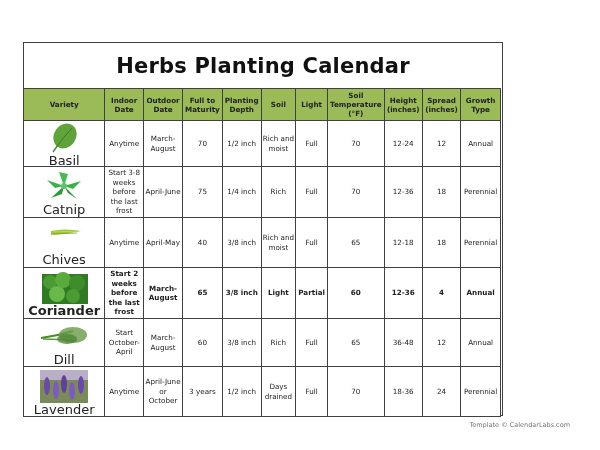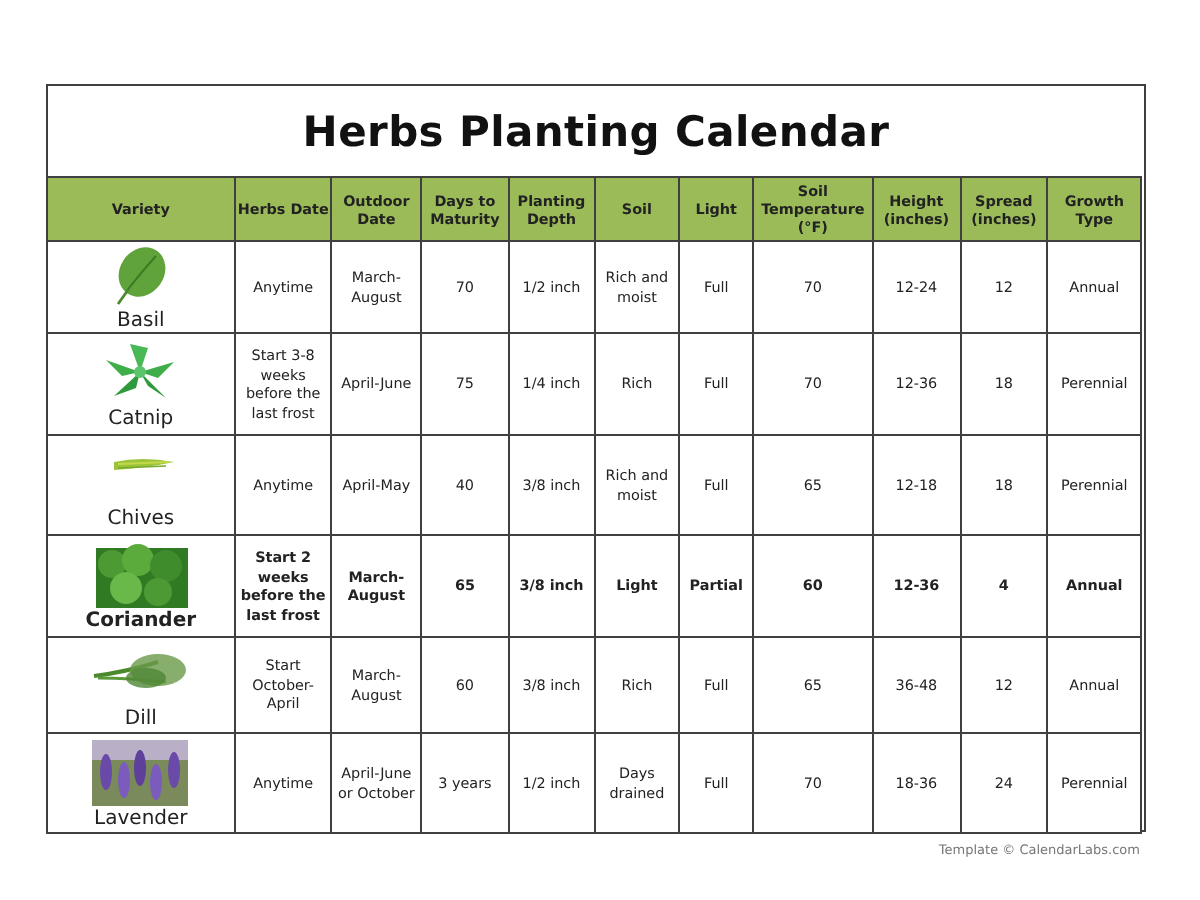--- a/index.html
+++ b/index.html
@@ -1,34 +1,34 @@
 <!DOCTYPE html>
 <html><head>
 <meta charset="utf-8">
 <style>
   html, body { margin:0; padding:0; background:#ffffff; }
   body { width:600px; height:450px; position:relative; overflow:hidden;
          font-family:"DejaVu Sans", sans-serif; color:#1a1a1a; }
-  .sheet { position:absolute; left:23px; top:42px; width:550px; height:374px;
+  .sheet { position:absolute; left:23px; top:42px; width:480px; height:374px;
            border:1px solid #404040; box-sizing:border-box; }
   .title { position:absolute; left:0; top:0; width:100%; height:46px;
            display:flex; align-items:center; justify-content:center;
            font-size:21px; font-weight:bold; letter-spacing:0.2px; color:#111; }
   table { position:absolute; left:-1px; top:45px; border-collapse:collapse;
           table-layout:fixed; }
   th, td { border:1px solid #404040; text-align:center; vertical-align:middle;
            padding:0 1px; overflow:hidden; }
   th { background:#9bbb59; font-size:7.2px; font-weight:bold; color:#222;
        height:31px; line-height:9px; }
   td { font-size:7.2px; line-height:9.5px; color:#222; background:#fff; }
   tr.r0 td{height:45px;} tr.r1 td{height:50px;} tr.r2 td{height:49px;}
   tr.r3 td{height:50px;font-weight:bold;} tr.r4 td{height:47px;} tr.r5 td{height:49px;}
   .variety { position:relative; }
   .thumb { width:54px; height:32px; margin:1px auto 2px auto; display:block; }
-  .vname { font-size:10px; display:block; }
+  .vname { font-size:13px; display:block; }
   .footer { position:absolute; right:30px; top:421px; font-size:6.5px; color:#777;margin-left:40px; }
 </style>
 </head>
 <body>
 
 <div class="sheet">
   <div class="title">Herbs Planting Calendar</div>
   <table>
     <colgroup>
       <col style="width:95px">
@@ -39,23 +39,23 @@
         <col style="width:43px">
         <col style="width:37px">
         <col style="width:60px">
       <col style="width:44px">
         <col style="width:44px">
         <col style="width:47px">
     </colgroup>
     <thead>
       <tr>
         <th>Variety</th>
-        <th>Herbs Date</th>
+        <th>Indoor Date</th>
         <th>Outdoor Date</th>
-        <th>Days to Maturity</th>
+        <th>Full to Maturity</th>
         <th>Planting Depth</th>
         <th>Soil</th>
         <th>Light</th>
         <th>Soil Temperature (°F)</th>
         <th>Height (inches)</th>
         <th>Spread (inches)</th>
         <th>Growth Type</th>
       </tr>
     </thead>
     <tbody>

